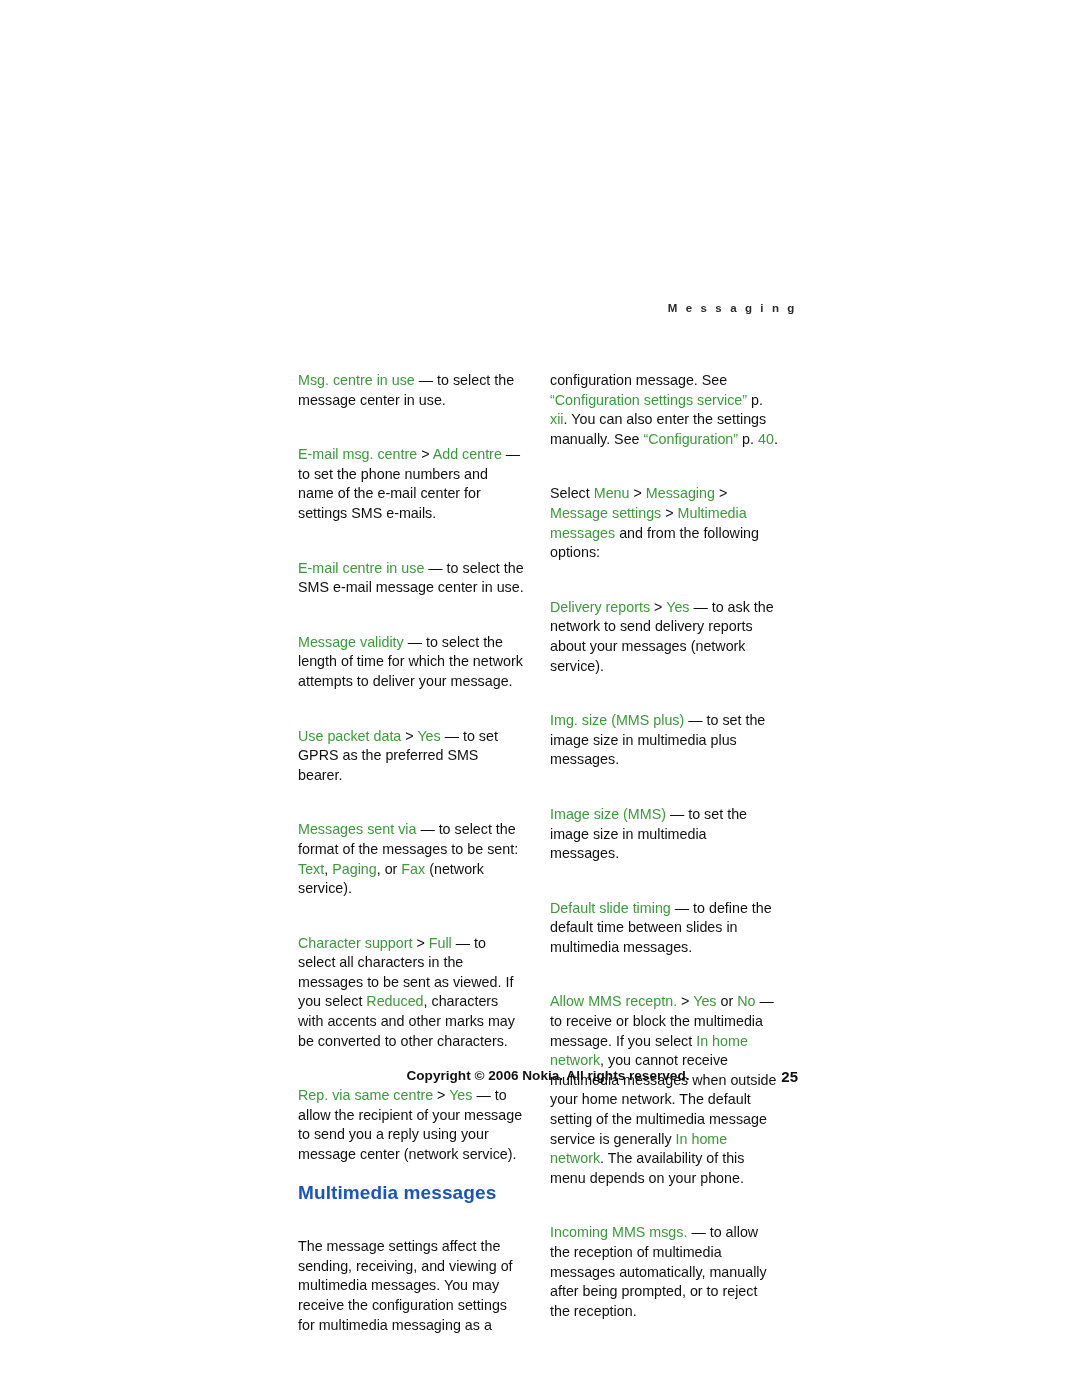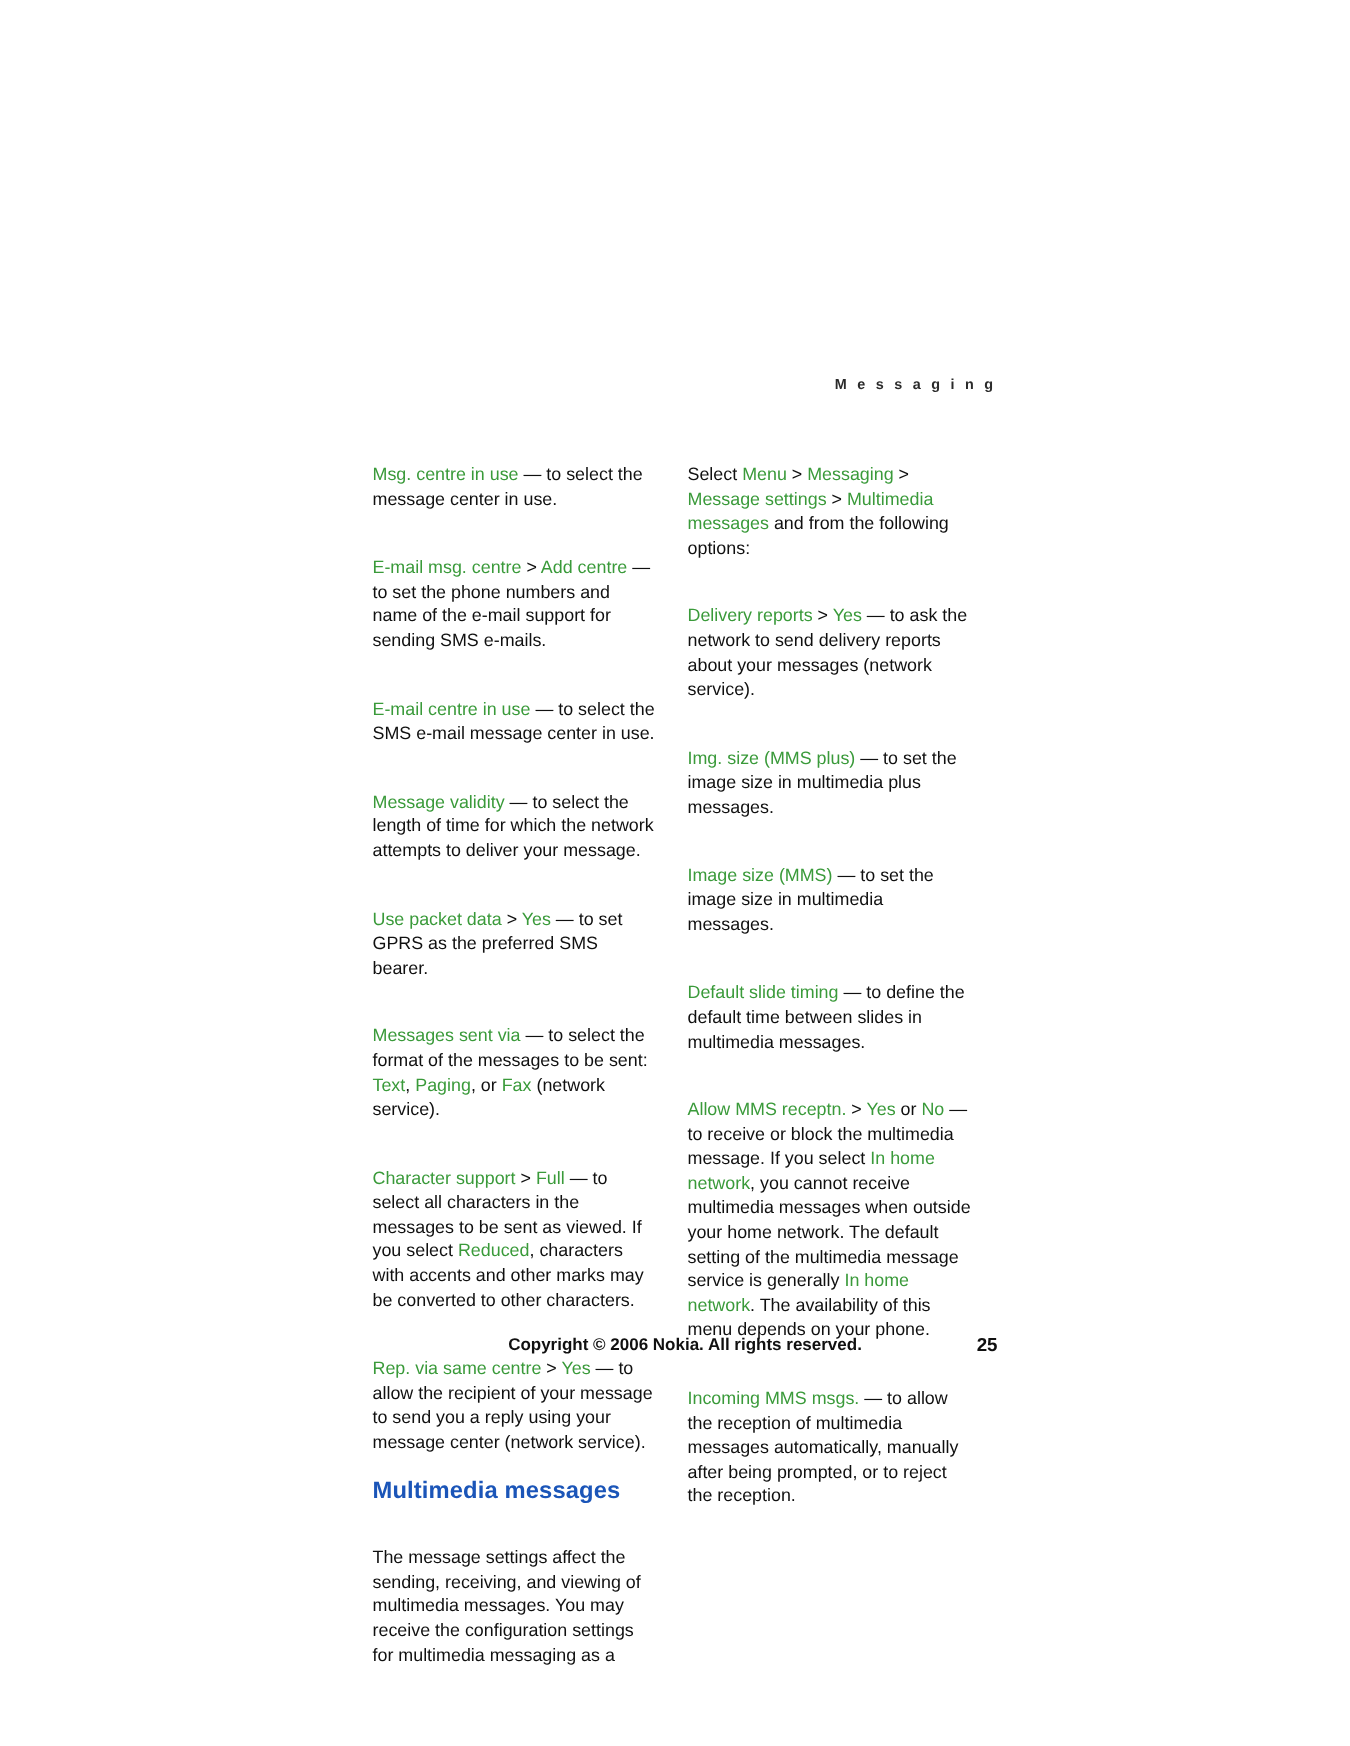--- a/index.html
+++ b/index.html
@@ -101,36 +101,37 @@
 
 <div class="page">
 
   <div class="header">M e s s a g i n g</div>
 
   <div class="columns">
 
     <div class="col col-left">
       <div id="left-paras">
           <p class="para"><span class="g">Msg. centre in use</span><span> — to select the message center in use.</span></p>
-          <p class="para"><span class="g">E-mail msg. centre</span><span> &gt; </span><span class="g">Add centre</span><span> — to set the phone numbers and name of the e-mail support for sending SMS e-mails.</span></p>
+          <p class="para"><span class="g">E-mail msg. centre</span><span> &gt; </span><span class="g">Add centre</span><span> — to set the phone numbers and name of the e-mail center for settings SMS e-mails.</span></p>
           <p class="para"><span class="g">E-mail centre in use</span><span> — to select the SMS e-mail message center in use.</span></p>
           <p class="para"><span class="g">Message validity</span><span> — to select the length of time for which the network attempts to deliver your message.</span></p>
           <p class="para"><span class="g">Use packet data</span><span> &gt; </span><span class="g">Yes</span><span> — to set GPRS as the preferred SMS bearer.</span></p>
           <p class="para"><span class="g">Messages sent via</span><span> — to select the format of the messages to be sent: </span><span class="g">Text</span><span>, </span><span class="g">Paging</span><span>, or </span><span class="g">Fax</span><span> (network service).</span></p>
           <p class="para"><span class="g">Character support</span><span> &gt; </span><span class="g">Full</span><span> — to select all characters in the messages to be sent as viewed. If you select </span><span class="g">Reduced</span><span>, characters with accents and other marks may be converted to other characters.</span></p>
           <p class="para"><span class="g">Rep. via same centre</span><span> &gt; </span><span class="g">Yes</span><span> — to allow the recipient of your message to send you a reply using your message center (network service).</span></p>
         </div>
       <div class="sec-title">Multimedia messages</div>
       <div id="left-paras-after">
           <p class="para"><span>The message settings affect the sending, receiving, and viewing of multimedia messages. You may receive the configuration settings for multimedia messaging as a</span></p>
         </div>
     </div>
 
     <div class="col col-right">
       <div id="right-paras">
+          <p class="para"><span>configuration message. See </span><span class="g">“Configuration settings service”</span><span> p. </span><span class="g">xii</span><span>. You can also enter the settings manually. See </span><span class="g">“Configuration”</span><span> p. </span><span class="g">40</span><span>.</span></p>
           <p class="para"><span>Select </span><span class="g">Menu</span><span> &gt; </span><span class="g">Messaging</span><span> &gt; </span><span class="g">Message settings</span><span> &gt; </span><span class="g">Multimedia messages</span><span> and from the following options:</span></p>
           <p class="para"><span class="g">Delivery reports</span><span> &gt; </span><span class="g">Yes</span><span> — to ask the network to send delivery reports about your messages (network service).</span></p>
           <p class="para"><span class="g">Img. size (MMS plus)</span><span> — to set the image size in multimedia plus messages.</span></p>
           <p class="para"><span class="g">Image size (MMS)</span><span> — to set the image size in multimedia messages.</span></p>
           <p class="para"><span class="g">Default slide timing</span><span> — to define the default time between slides in multimedia messages.</span></p>
           <p class="para"><span class="g">Allow MMS receptn.</span><span> &gt; </span><span class="g">Yes</span><span> or </span><span class="g">No</span><span> — to receive or block the multimedia message. If you select </span><span class="g">In home network</span><span>, you cannot receive multimedia messages when outside your home network. The default setting of the multimedia message service is generally </span><span class="g">In home network</span><span>. The availability of this menu depends on your phone.</span></p>
           <p class="para"><span class="g">Incoming MMS msgs.</span><span> — to allow the reception of multimedia messages automatically, manually after being prompted, or to reject the reception.</span></p>
         </div>
     </div>
 

